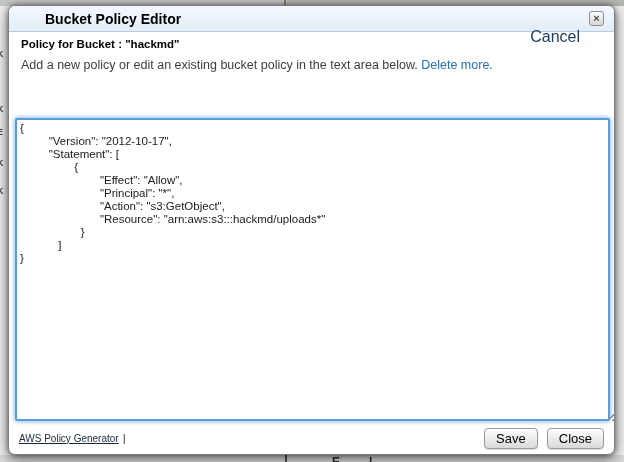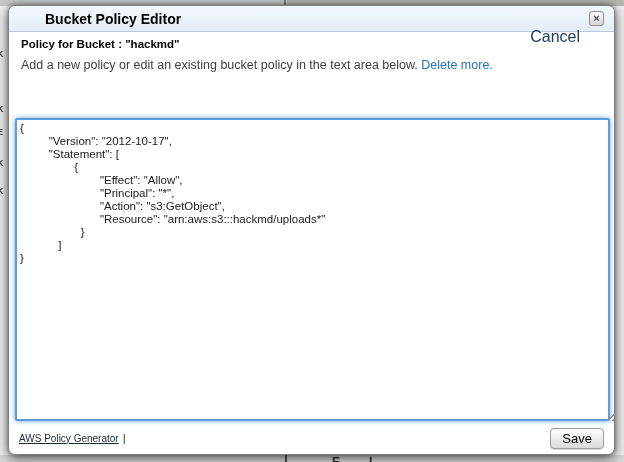--- a/index.html
+++ b/index.html
@@ -118,14 +118,15 @@
   </div>
 
   <div class="policy-box"><div>{</div><div>         "Version": "2012-10-17",</div><div>         "Statement": [</div><div>                 {</div><div>                         "Effect": "Allow",</div><div>                         "Principal": "*",</div><div>                         "Action": "s3:GetObject",</div><div>                         "Resource": "<span class="miss">arn</span>:<span class="miss">aws</span>:<span class="miss">s3</span>:::<span class="miss">hackmd</span>/uploads*"</div><div>                   }</div><div>            ]</div><div>}</div></div>
   <div class="grip"></div>
 
   <div class="footer">
     <span class="flink">AWS Policy Generator</span>
     <span class="fsep">|</span>
     <span class="fspacer"></span>
     <button class="btn">Save</button>
+    <button class="btn">Close</button>
   </div>
 </div>
 
 </body></html>

